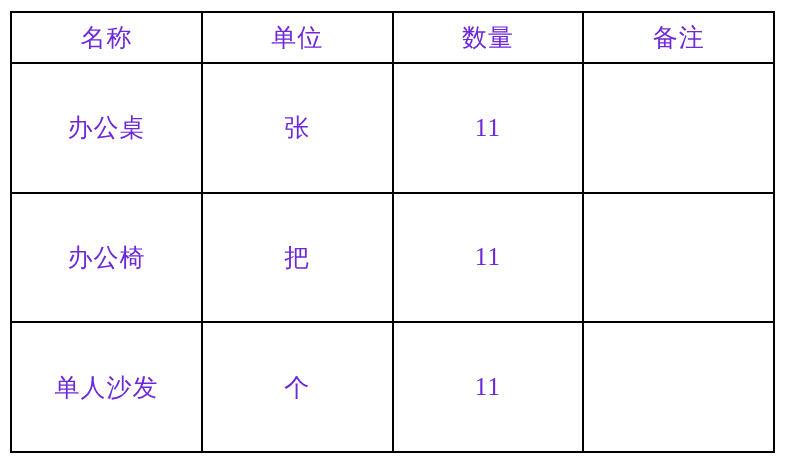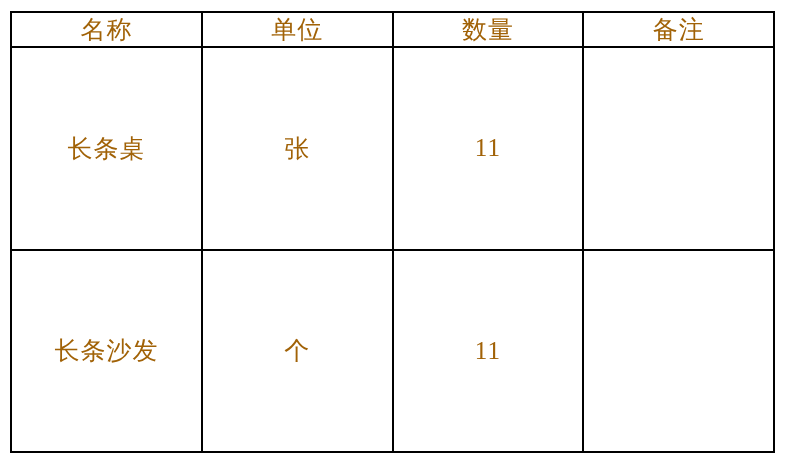--- a/index.html
+++ b/index.html
@@ -24,22 +24,22 @@
     table-layout: fixed;
     background: #ffffff;
   }
   .doc-table th,
   .doc-table td {
     border: 2px solid #000000;
     text-align: center;
     vertical-align: middle;
     font-weight: normal;
     font-size: 25px;
-    color: #a16207;
-    padding: 0;
+    color: #6d28d9;
+    padding: 8px;
     letter-spacing: 1px;
     overflow: hidden;
     white-space: nowrap;
   }
   .doc-table col {
     width: 25%;
   }
 </style>
 </head>
 <body>
@@ -53,32 +53,38 @@
   </colgroup>
   <thead>
     <tr>
       <th>名称</th>
       <th>单位</th>
       <th>数量</th>
       <th>备注</th>
     </tr>
   </thead>
   <tbody id="table-body">
-
-
-
   <tr>
-    <td>长条桌</td>
+    <td>办公桌</td>
     <td>张</td>
     <td>11</td>
     <td></td>
   </tr>
 
   <tr>
-    <td>长条沙发</td>
+    <td>办公椅</td>
+    <td>把</td>
+    <td>11</td>
+    <td></td>
+  </tr>
+
+
+
+  <tr>
+    <td>单人沙发</td>
     <td>个</td>
     <td>11</td>
     <td></td>
   </tr>
 
 
 
 </tbody>
 </table>
 

